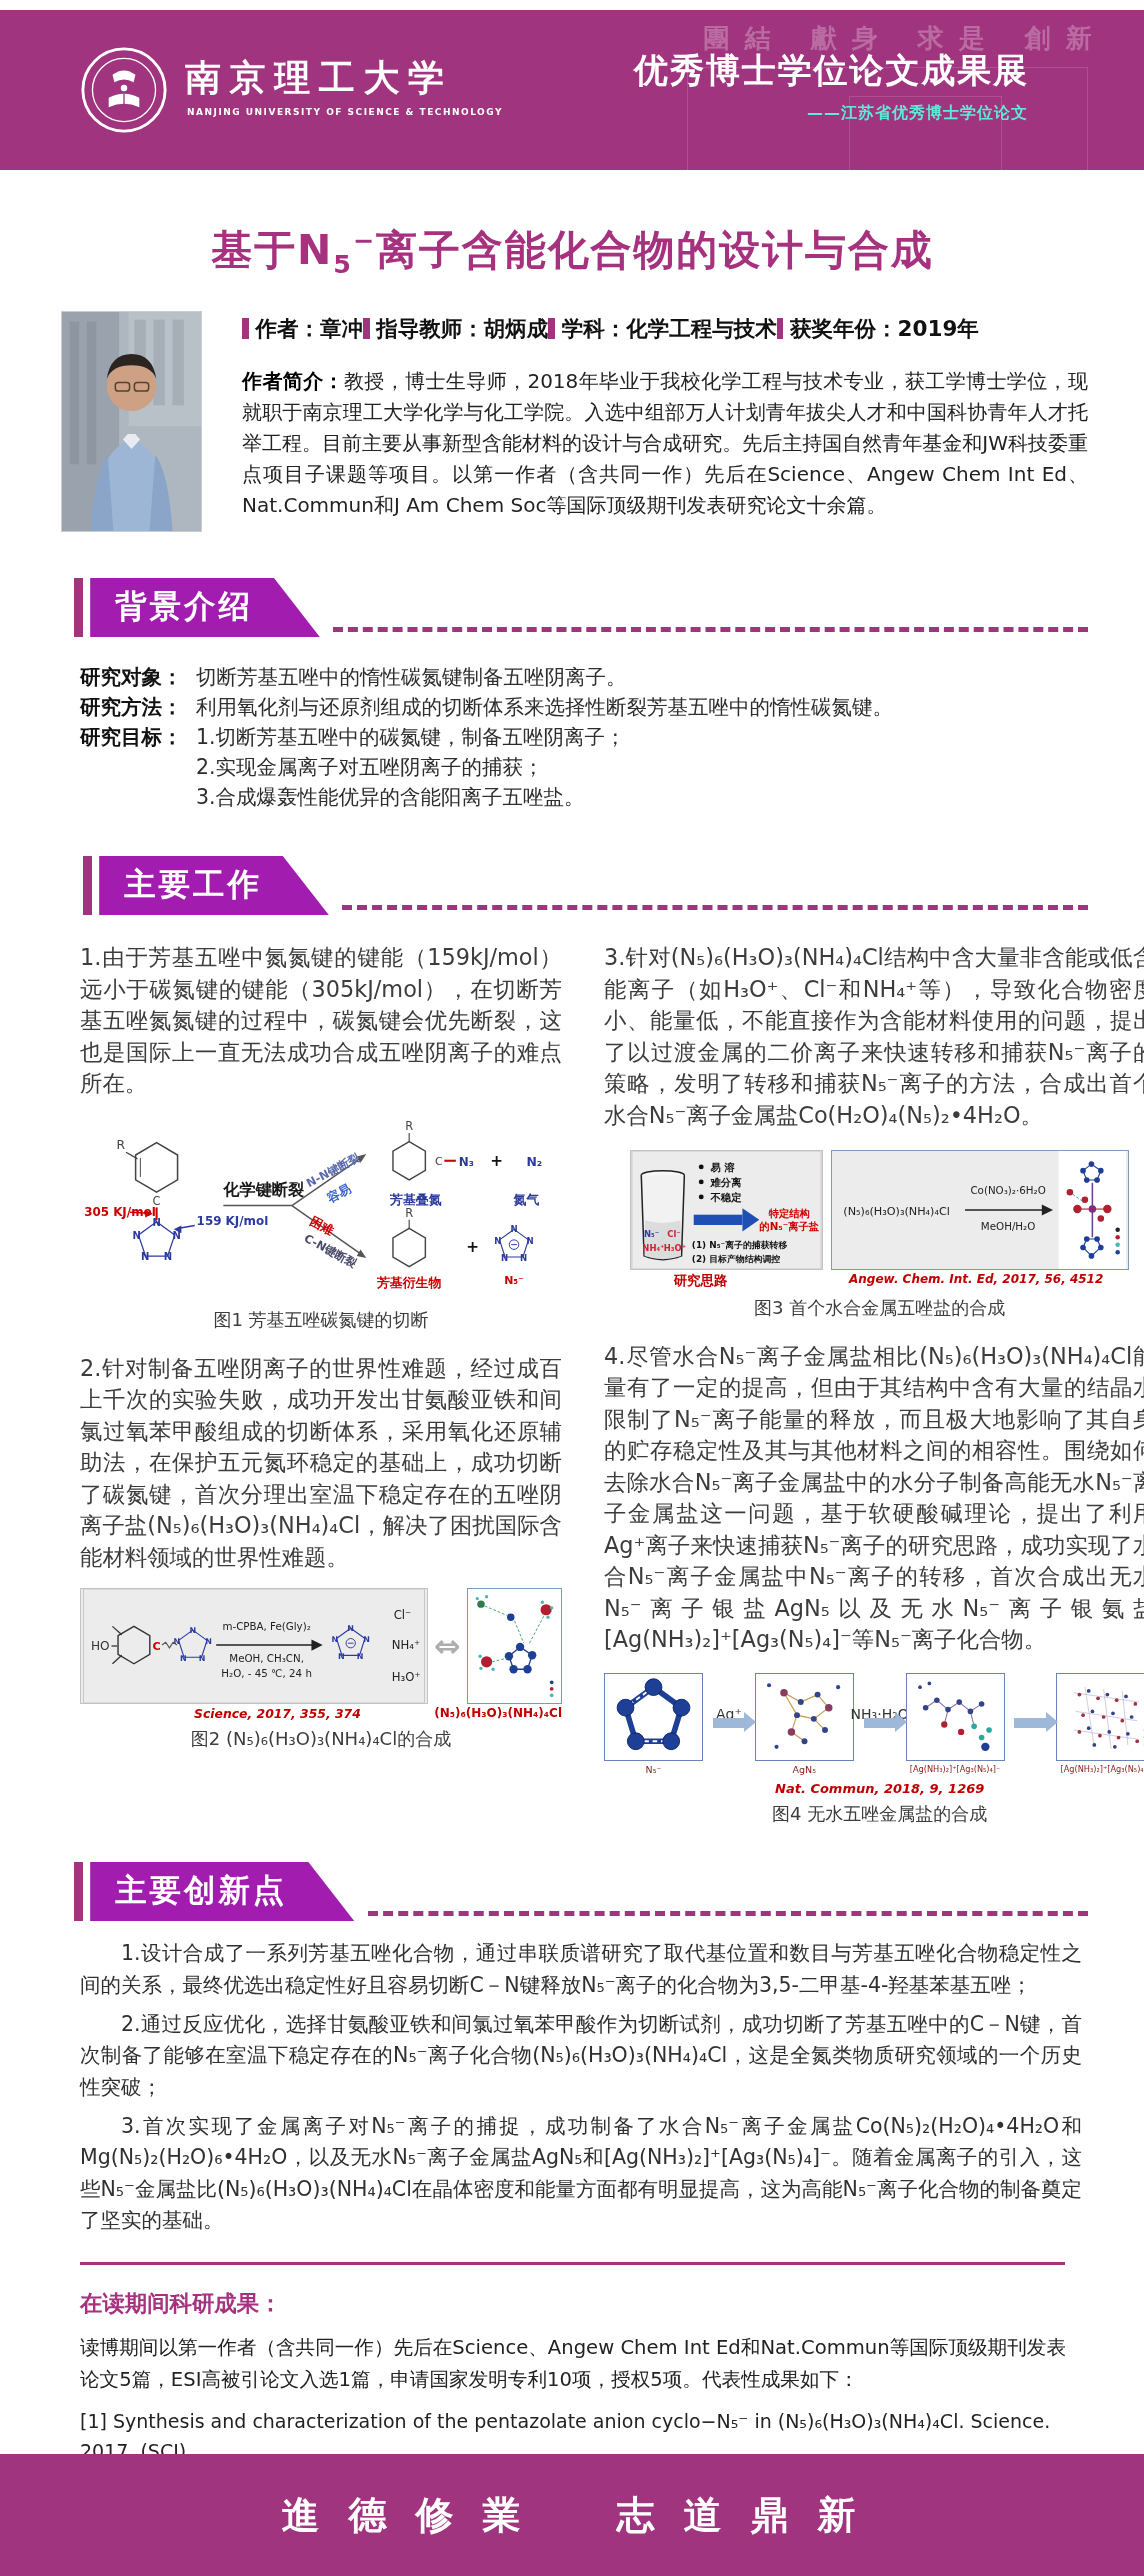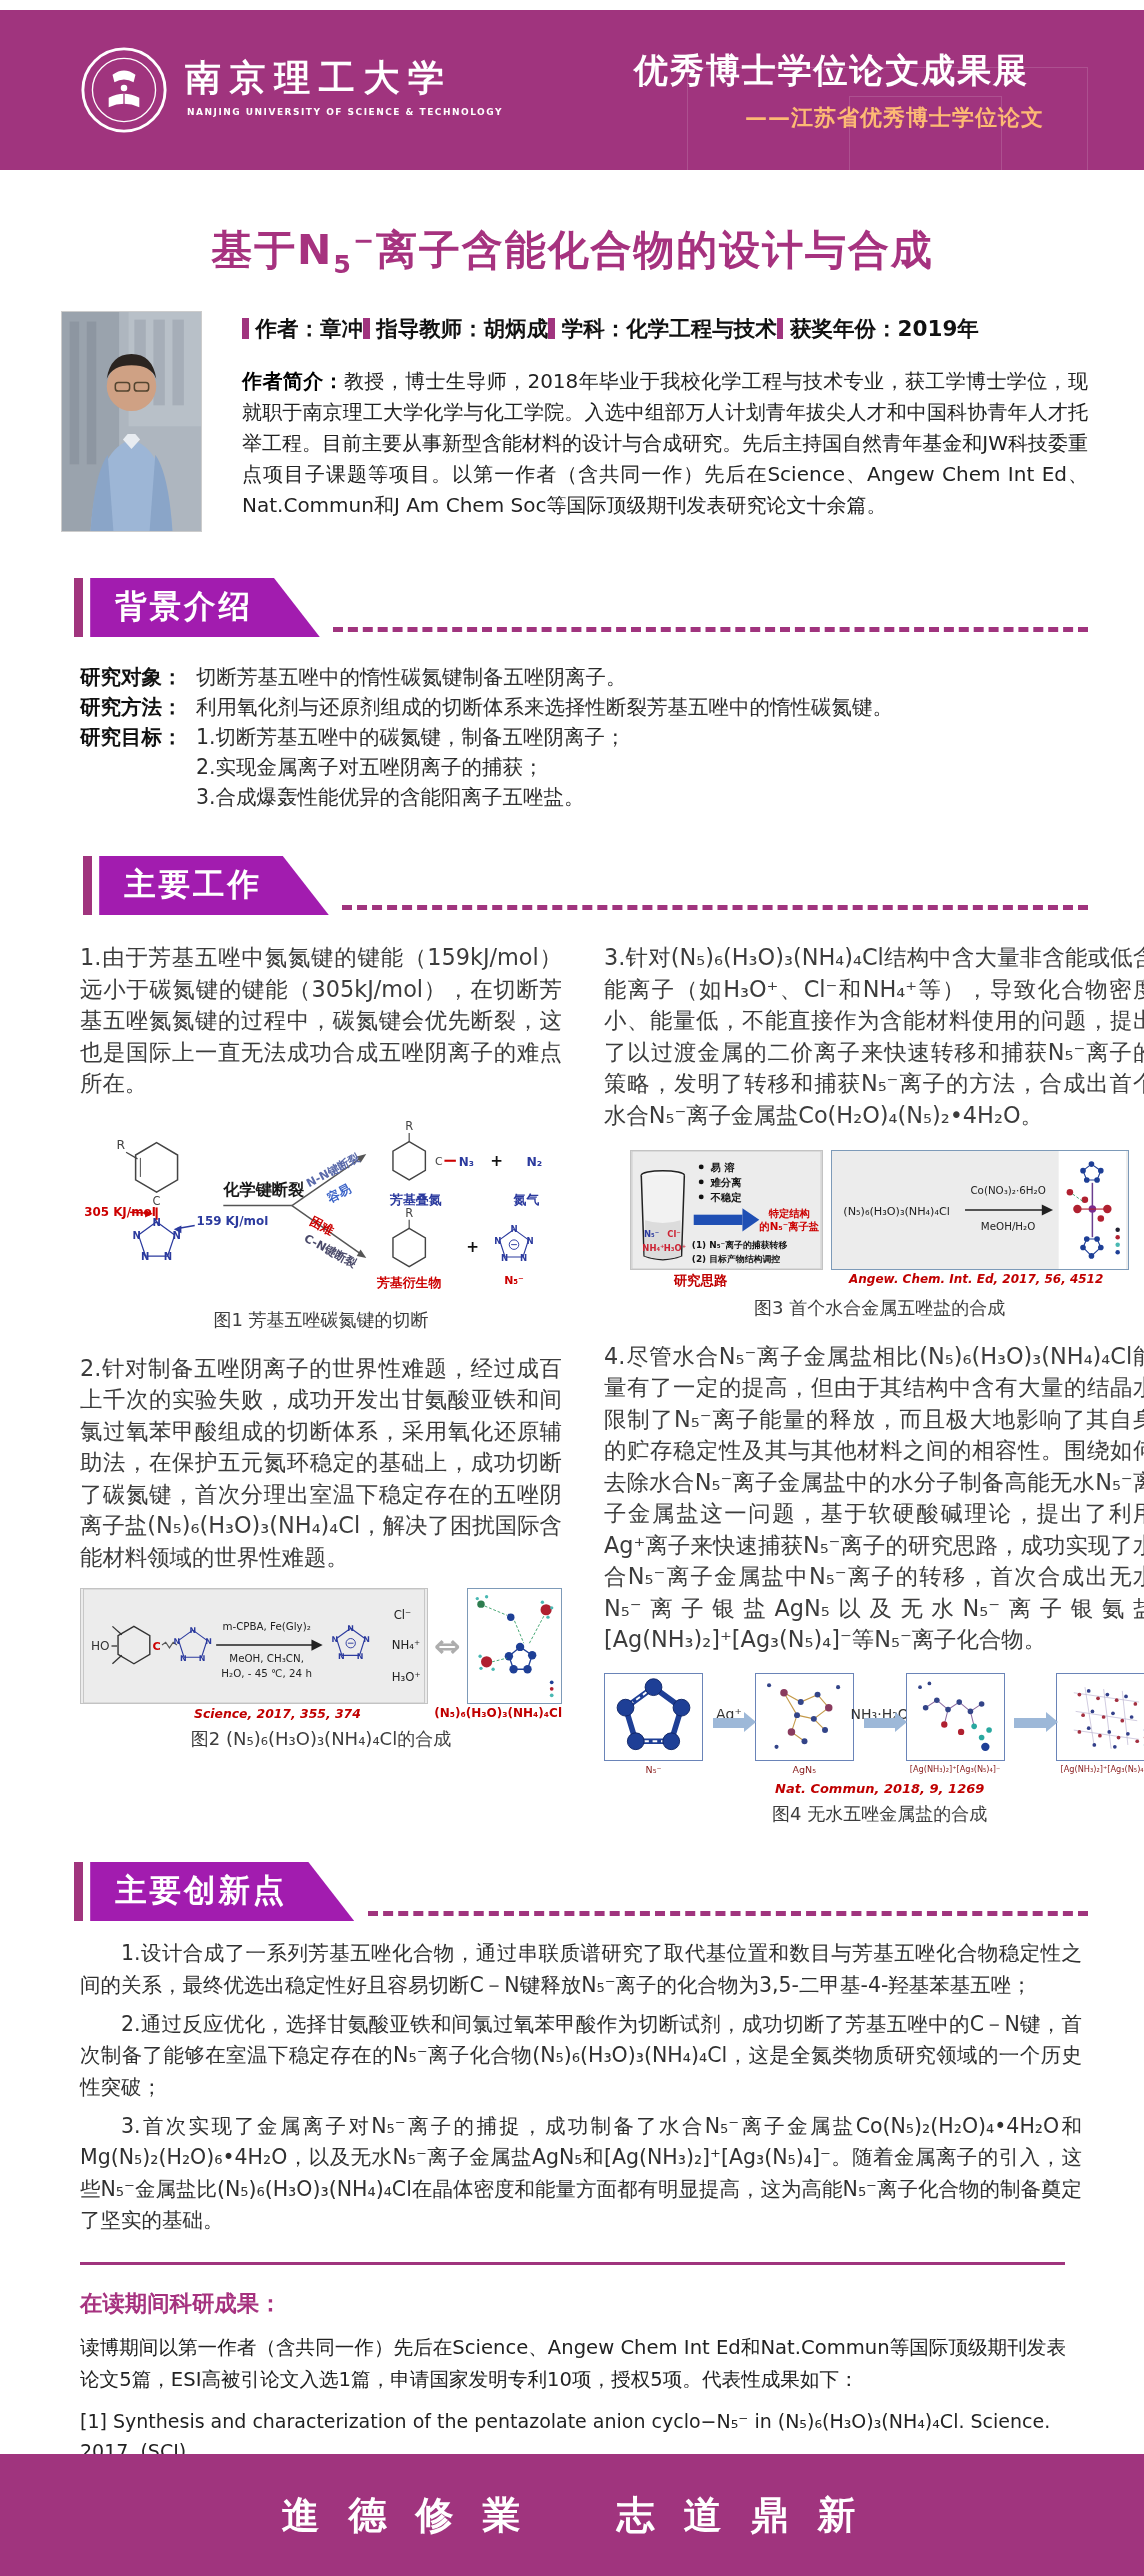--- a/index.html
+++ b/index.html
@@ -10,21 +10,21 @@
   
   .header { margin-top:9.5px; height:160px; background:#a0347e; position:relative; overflow:hidden; }
   .hdr-deco { position:absolute; border:1px solid rgba(255,255,255,.14); }
   .seal { position:absolute; left:80px; top:36px; }
   .uni-cn { position:absolute; left:185px; top:44px; color:#fff; font-size:36px; font-weight:bold;
             letter-spacing:8.6px; font-family:"DejaVu Serif","Liberation Serif",serif; }
   .uni-en { position:absolute; left:187px; top:97px; color:#fff; font-size:9px; letter-spacing:1.5px; font-weight:bold; }
   .hdr-wm { position:absolute; right:38px; top:11.4px; color:rgba(255,255,255,.28); font-size:26px; font-weight:bold;
             letter-spacing:15.3px; font-family:"DejaVu Serif","Liberation Serif",serif; }
   .hdr-t1 { position:absolute; right:116px; top:38px; color:#fff; font-size:34px; font-weight:bold; letter-spacing:1.9px; }
-  .hdr-t2 { position:absolute; right:101px; top:93px; color:#fdba74; font-size:22px; font-weight:bold; letter-spacing:1px; }
+  .hdr-t2 { position:absolute; right:117px; top:93px; color:#5eead4; font-size:16px; font-weight:bold; letter-spacing:1px; }
 
   
   .poster-title { margin-top:53px; text-align:center; color:#a6327f; font-size:41px; font-weight:bold; letter-spacing:1.9px; }
   .poster-title sub { font-size:.62em; }
   .poster-title sup { font-size:.62em; font-weight:bold; }
 
   
   .author { margin:32px 57px 0 61px; display:flex; }
   .photo { width:141px; height:221px; flex:0 0 141px; border:1px solid #ccc; }
   .author-right { margin-left:40px; flex:1; }
@@ -100,20 +100,21 @@
       <circle cx="46" cy="46" r="43" fill="none" stroke="#fff" stroke-width="3"></circle>
       <circle cx="46" cy="46" r="33" fill="none" stroke="#fff" stroke-width="1.4"></circle>
       <path d="M30 54 q16 -8 32 0 l0 10 q-16 -7 -32 0 z" fill="#fff"></path>
       <path d="M46 50 l0 13" stroke="#a0347e" stroke-width="1.4"></path>
       <path d="M34 30 q12 -9 24 0 l-2 8 q-10 -6 -20 0 z" fill="#fff"></path>
       <circle cx="46" cy="44" r="3.4" fill="#fff"></circle>
     </svg>
   </span>
   <div class="uni-cn">南京理工大学</div>
   <div class="uni-en">NANJING UNIVERSITY OF SCIENCE &amp; TECHNOLOGY</div>
+  <div class="hdr-wm">團結 獻身 求是 創新</div>
   <div class="hdr-t1">优秀博士学位论文成果展</div>
   <div class="hdr-t2">——江苏省优秀博士学位论文</div>
 </div>
 
 <div class="poster-title"><span>基于N</span><sub>5</sub><sup>−</sup><span>离子含能化合物的设计与合成</span></div>
 
 <div class="author">
   <div class="photo">
     <svg width="139" height="219" viewBox="0 0 146 230">
       <rect width="146" height="230" fill="#aeb6bf"></rect>

